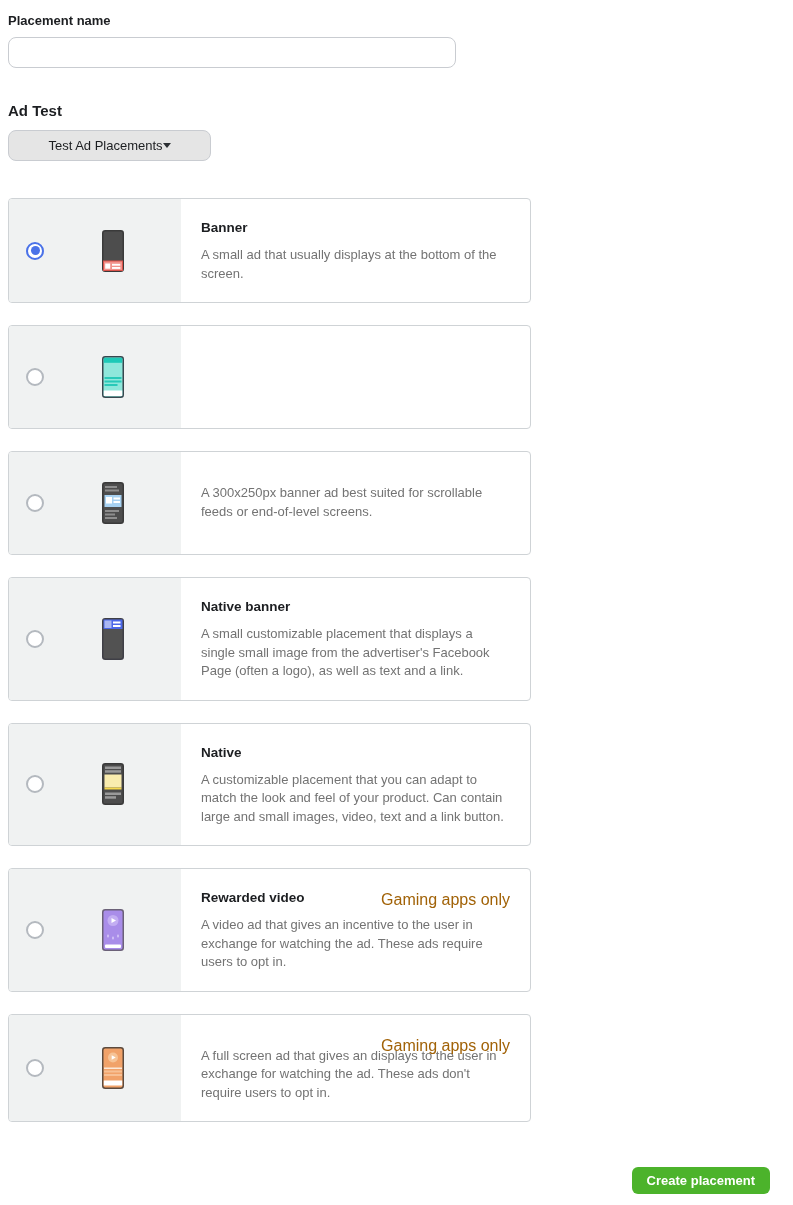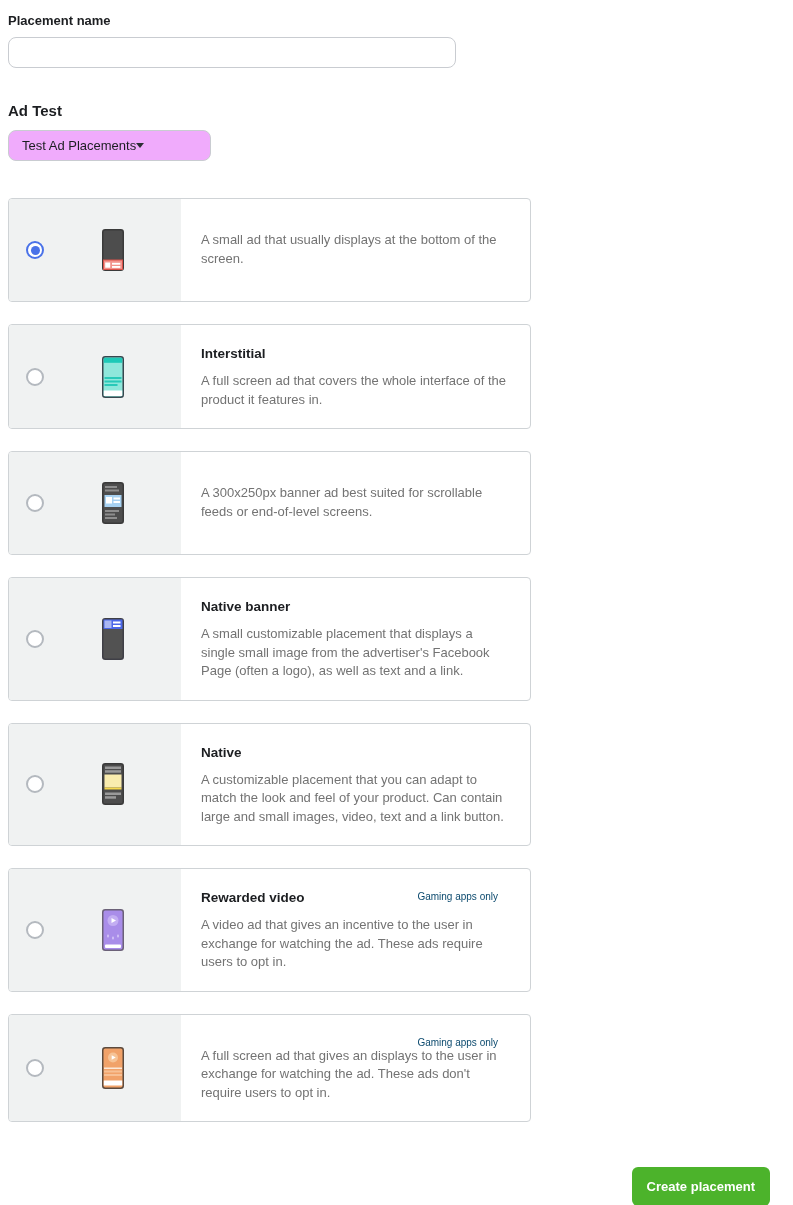--- a/index.html
+++ b/index.html
@@ -20,22 +20,22 @@
     border: 1px solid #c9ccd1; border-radius: 8px;
     font-family: "Liberation Sans", sans-serif;
     font-size: 13px; padding: 0 12px; outline: none; display: block;
   }
 
   .adspace-section { margin-top: 34px; }
   .dropdown {
     margin-top: 11px;
     width: 203px; height: 31px;
     border: 1px solid #c9ccd1; border-radius: 8px;
-    display: flex; align-items: center; justify-content: flex-start;
-    padding: 0 13px; cursor: pointer; background: #f0abfc;
+    display: flex; align-items: center; justify-content: center;
+    padding: 0 13px; cursor: pointer; background: #e5e5e5;
   }
   .dropdown-value { font-size: 13px; color: #1c1e21; }
   .caret {
     width: 0; height: 0;
     border-left: 4.5px solid transparent;
     border-right: 4.5px solid transparent;
     border-top: 5.5px solid #2b2f33;
   }
 
   .format-section { margin-top: 37px; }
@@ -63,35 +63,35 @@
   }
   .radio .dot { width: 9px; height: 9px; border-radius: 50%; background: transparent; }
   .radio.checked { border-color: #4a72e8; }
   .radio.checked .dot { background: #4a72e8; }
 
   .icon-wrap { margin-left: 58px; line-height: 0; }
 
   .card-right { flex: 1; position: relative; padding: 21px 20px 19px 20px; }
   .card-title { font-weight: bold; font-size: 13.5px; color: #1c1e21; }
   .card-badge {
-    position: absolute; top: 22px; right: 32px;
-    font-size: 10px; color: #0c4a6e;
+    position: absolute; top: 22px; right: 20px;
+    font-size: 16px; color: #a16207;
   }
   .card-desc {
     margin-top: 11px; font-size: 13px; line-height: 18.5px;
     color: #737373; max-width: 318px;
   }
 
   .footer { position: absolute; right: 23px; top: 1167px; }
   .create-btn {
     background: #4cb32b; color: #ffffff;
     border: none; border-radius: 6px;
     font-family: "Liberation Sans", sans-serif;
     font-weight: bold; font-size: 13px;
-    padding: 12px 15px; cursor: pointer;
+    padding: 6px 15px; cursor: pointer;
   }
 </style>
 </head>
 <body>
 
 <div class="container">
 
   <div class="field-label">Placement name</div>
   <input class="text-input" type="text" value="" style="">
 
@@ -116,43 +116,40 @@
             <svg width="22" height="42" viewBox="0 0 22 42">
               <rect x="0.75" y="0.75" width="20.5" height="40.5" rx="2.5" fill="#4d4d4d" stroke="#3a3a3a" stroke-width="1.5"></rect>
               <rect x="1.5" y="31" width="19" height="9.5" fill="#f2938c" stroke="#d9534b" stroke-width="1"></rect>
               <rect x="3.2" y="33.5" width="5" height="5.2" fill="#ffffff"></rect>
               <rect x="10" y="33.8" width="8.3" height="1.9" fill="#ffffff"></rect>
               <rect x="10" y="37" width="8.3" height="1.9" fill="#ffffff"></rect>
             </svg>
           </span>
         </div>
         <div class="card-right">
+          <div class="card-title">Banner</div>
           <div class="card-desc">A small ad that usually displays at the bottom of the screen.</div>
         </div>
       </div>
 
       <div class="card">
         <div class="card-left">
           <div class="radio">
               <div class="dot"></div>
             </div>
           <span class="icon-wrap">
             <svg width="22" height="42" viewBox="0 0 22 42">
               <rect x="0.75" y="0.75" width="20.5" height="40.5" rx="2.5" fill="#8fe7db" stroke="#37474f" stroke-width="1.5"></rect>
               <rect x="1.8" y="1.8" width="18.4" height="5" fill="#1ec9b7"></rect>
               <rect x="2.5" y="21" width="17" height="2" fill="#29c9b8"></rect>
               <rect x="2.5" y="24.5" width="17" height="2" fill="#29c9b8"></rect>
               <rect x="2.5" y="28" width="13" height="2" fill="#29c9b8"></rect>
               <rect x="1.8" y="34.5" width="18.4" height="5.5" fill="#ffffff"></rect>
             </svg>
           </span>
-        </div>
-        <div class="card-right">
-          <div class="card-title">Interstitial</div>
-          <div class="card-desc">A full screen ad that covers the whole interface of the product it features in.</div>
         </div>
       </div>
 
       <div class="card">
         <div class="card-left">
           <div class="radio">
               <div class="dot"></div>
             </div>
           <span class="icon-wrap">
             <svg width="22" height="42" viewBox="0 0 22 42">

